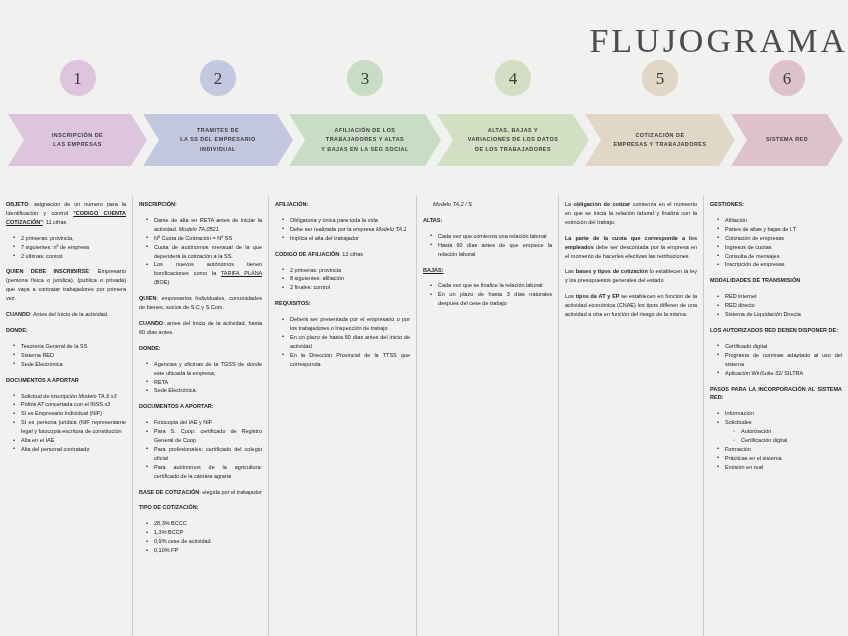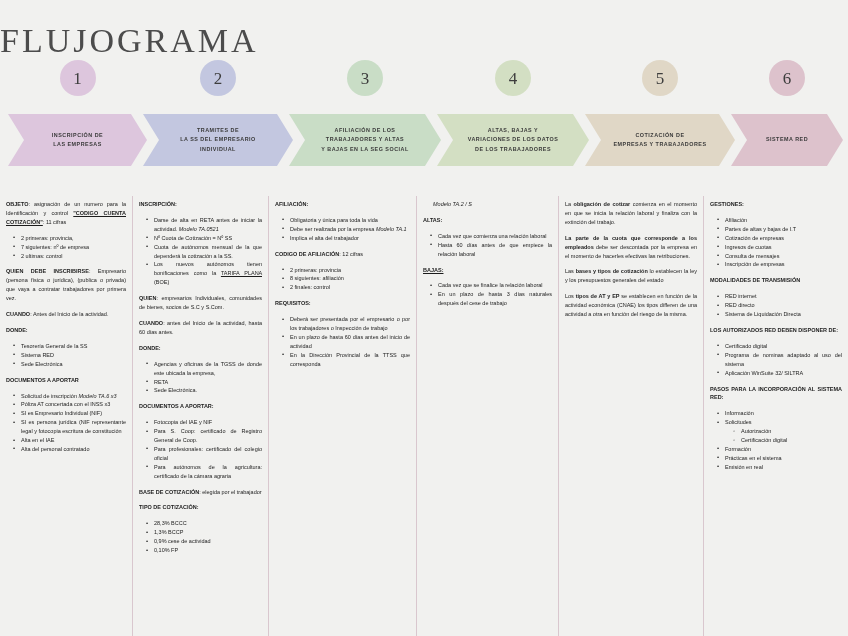--- a/index.html
+++ b/index.html
@@ -16,21 +16,21 @@
   }
   .page {
     width: 848px;
     height: 636px;
     position: relative;
     box-sizing: border-box;
   }
 
   
   .title {
-    text-align: left;
+    text-align: right;
     font-family: "Liberation Serif", serif;
     font-size: 34px;
     letter-spacing: 3px;
     color: #4c4c4c;
     padding-top: 22px;
     font-weight: 400;
     height: 46px;
     box-sizing: border-box;
   }
 

